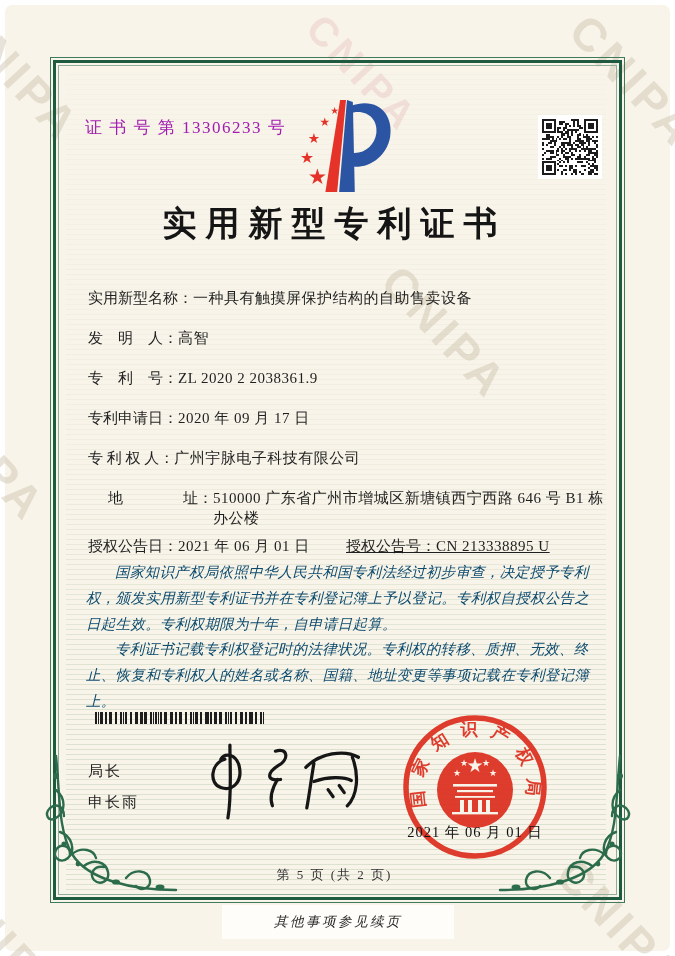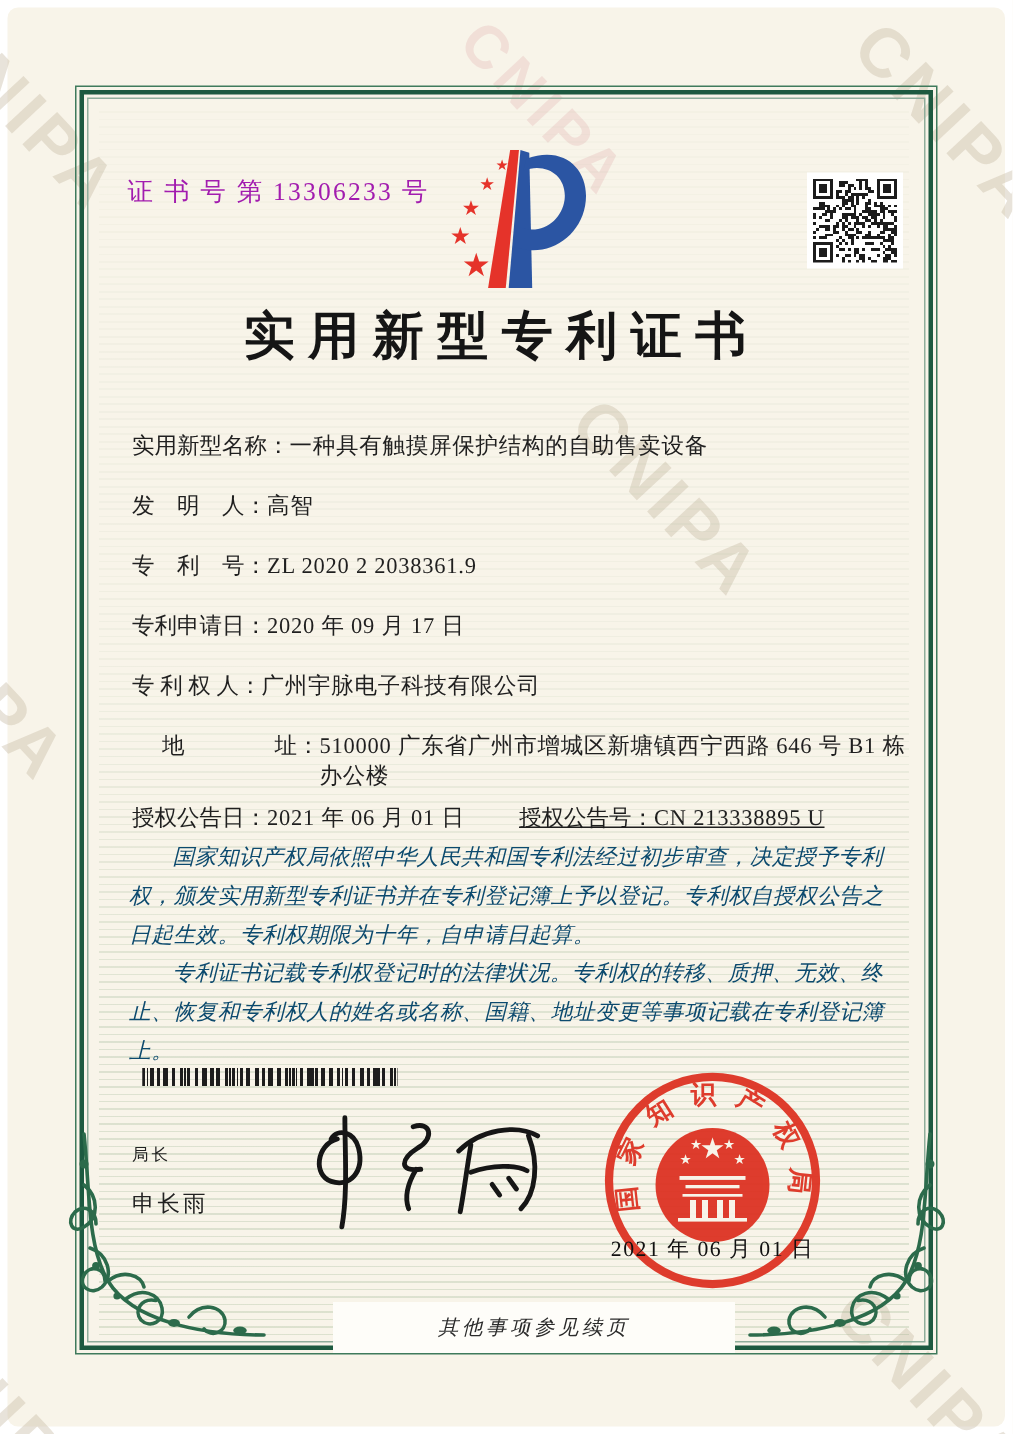--- a/index.html
+++ b/index.html
@@ -30,32 +30,32 @@
   .fvalue.wrap{display:inline-block;width:404px;vertical-align:top;}
   .grant-group2{position:absolute;left:258px;top:0;text-decoration:underline;}
   .paras{position:absolute;left:86px;top:560px;width:508px;font-size:14.5px;
          font-style:italic;line-height:1.78;letter-spacing:0.3px;color:#0c4a6e;}
   .paras p{margin:0;text-indent:2em;}
   .barcode{position:absolute;left:95px;top:712px;width:170px;height:12px;
       background:
         repeating-linear-gradient(90deg,#1d1d1d 0 2px,transparent 2px 5px),
         repeating-linear-gradient(90deg,#1d1d1d 0 1px,transparent 1px 7px),
         repeating-linear-gradient(90deg,transparent 0 3px,#1d1d1d 3px 4px,transparent 4px 11px);}
-  .signer-title{position:absolute;left:88px;top:762px;font-size:11px;letter-spacing:2px;}
+  .signer-title{position:absolute;left:88px;top:762px;font-size:15px;letter-spacing:2px;}
   .signer-name{position:absolute;left:88px;top:793px;font-size:15px;letter-spacing:2px;}
   .signature{position:absolute;left:196px;top:737px;width:168px;height:86px;}
   .seal{position:absolute;left:400px;top:712px;width:150px;height:150px;opacity:0.93;}
   .seal-date{position:absolute;left:398px;top:823px;width:154px;text-align:center;
              font-size:14.5px;letter-spacing:1px;color:#111;}
   .page-info{position:absolute;left:53px;top:866px;width:563px;text-align:center;
              font-size:13px;letter-spacing:2px;color:#333;}
   .flourish{position:absolute;width:138px;height:140px;}
   .flourish.fl-left{left:42px;top:754px;}
   .flourish.fl-right{left:496px;top:754px;transform:scaleX(-1);}
-  .footer-box{position:absolute;left:222px;top:868px;width:268px;height:34px;background:#fefdf9;
+  .footer-box{position:absolute;left:222px;top:905px;width:232px;height:34px;background:#fefdf9;
               display:flex;align-items:center;justify-content:center;}
   .footer-note{font-size:13.5px;font-style:italic;letter-spacing:2.5px;color:#2b2b2b;}
 </style>
 </head>
 <body>
 
 <div class="page">
   <div class="paper"></div>
 
   <div class="wm" style="left:-18px;top:-2px;">CNIPA</div>

